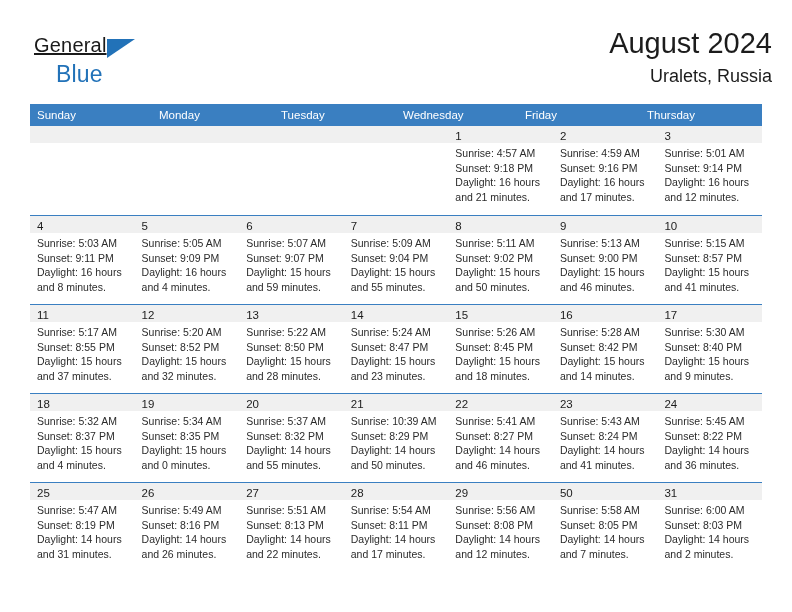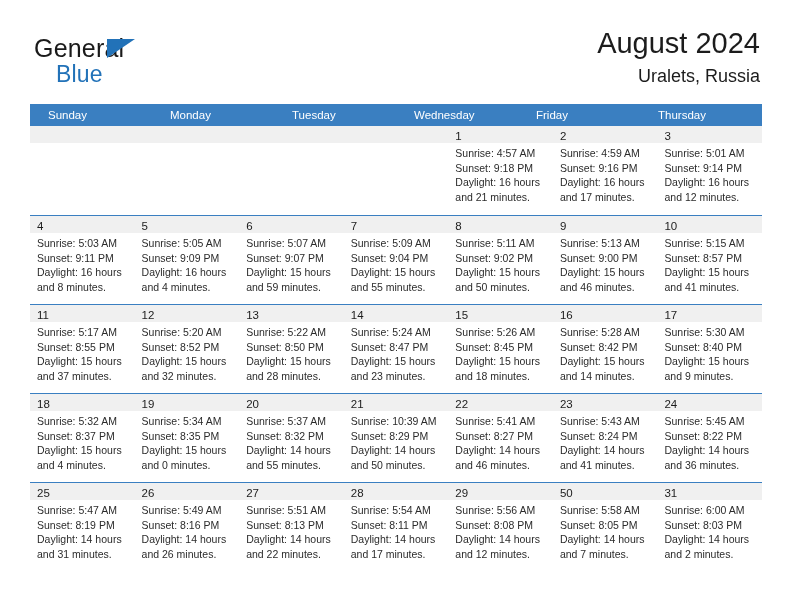--- a/index.html
+++ b/index.html
@@ -34,24 +34,25 @@
     position: absolute;
     left: 34px;
     top: 34px;
     width: 180px;
     height: 52px;
   }
   .brand-general {
     position: absolute;
     left: 0;
     top: 0;
-    font-size: 25px;
+    font-size: 20px;
     letter-spacing: 0.2px;
     color: #1a1a1a;
     font-family: "Liberation Sans", sans-serif;
+    text-decoration: underline;
   }
   .brand-blue {
     position: absolute;
     left: 22px;
     top: 20px;
     font-size: 23px;
     letter-spacing: 0.2px;
     color: #2272b8;
     font-family: "Liberation Sans", sans-serif;
     margin-top: 7px;
@@ -61,21 +62,21 @@
     left: 73px;
     top: 5px;
     width: 0;
     height: 0;
     border-left: 28px solid #2272b8;
     border-bottom: 19px solid transparent;
   }
 
   .title-block {
     position: absolute;
-    right: 32px;
+    right: 20px;
     top: 26px;
     text-align: right;
   }
   .month-title {
     font-size: 29px;
     color: #1c1c1c;
     line-height: 34px;
     white-space: nowrap;
   }
   .location {
@@ -96,21 +97,21 @@
   .weekdays {
     display: flex;
     background: #3a7fc1;
     height: 22px;
   }
   .weekday {
     flex: 1 1 0;
     color: #ffffff;
     font-size: 11.5px;
     line-height: 22px;
-    padding-left: 18px;
+    padding-left: 7px;
     box-sizing: border-box;
     overflow: hidden;
     white-space: nowrap;
   }
 
   .week {
     display: flex;
     border-top: 1px solid #3a7fc1;
     height: 89px;
     box-sizing: border-box;

